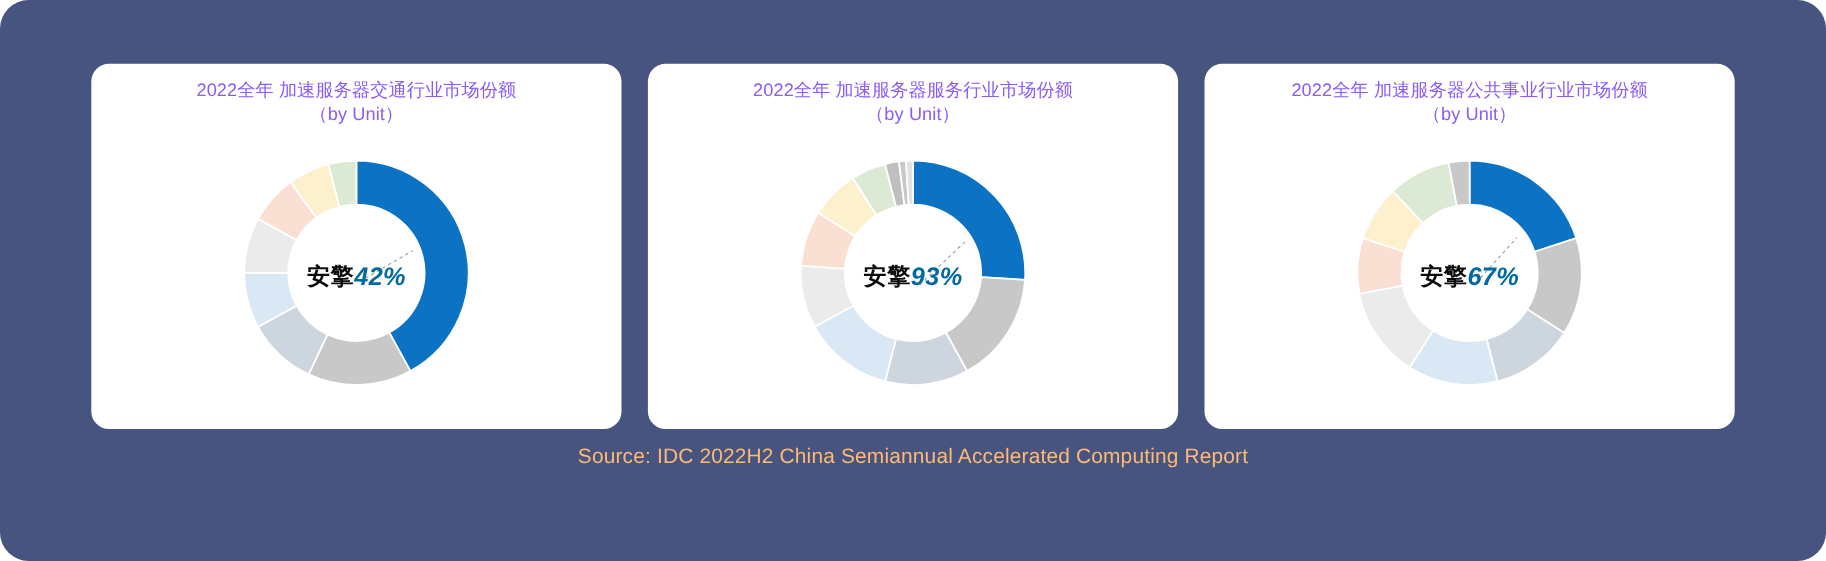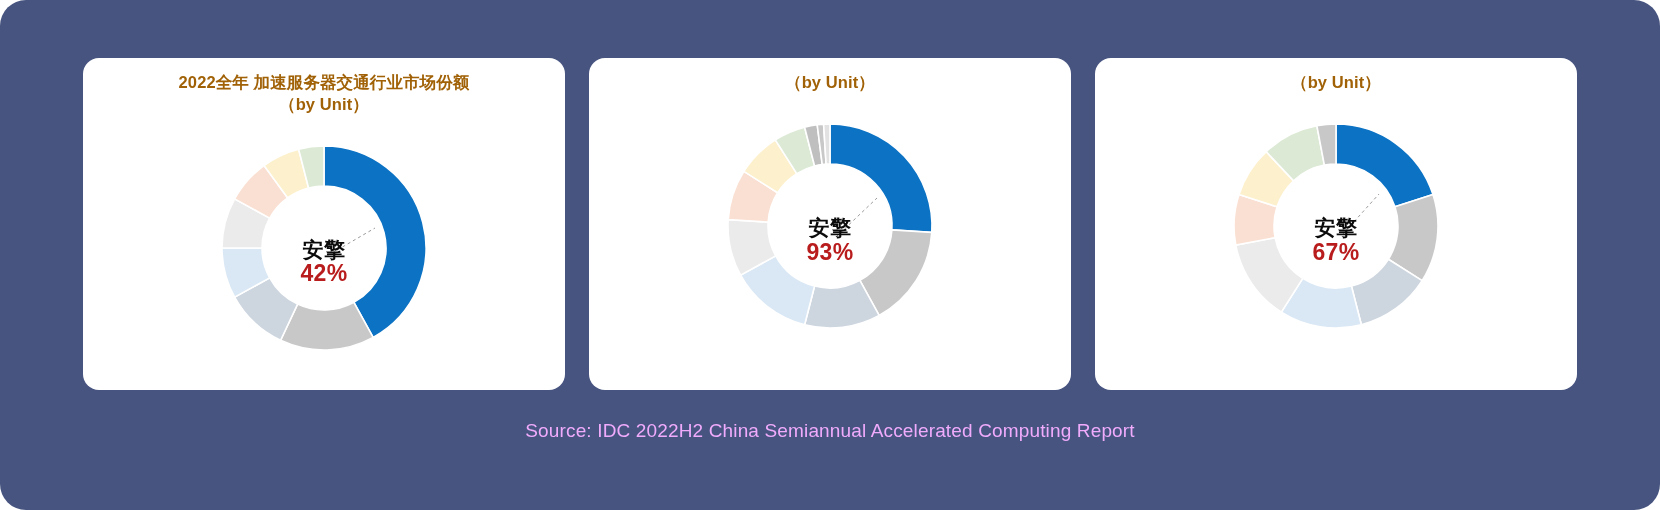--- a/index.html
+++ b/index.html
@@ -41,22 +41,22 @@
     border-radius: 16px;
     box-sizing: border-box;
     padding: 14px 10px 8px 10px;
     display: flex;
     flex-direction: column;
     align-items: center;
     position: relative;
   }
   .card-title {
     font-size: 16.5px;
-    font-weight: bold;
-    color: #a16207;
+    font-weight: normal;
+    color: #8b5cf6;
     line-height: 1.32;
     text-align: center;
     letter-spacing: 0.1px;
     white-space: nowrap;
   }
   .card-title .line2 {
     display: block;
   }
   .chart-area {
     position: relative;
@@ -65,50 +65,51 @@
     margin-top: 8px;
   }
   .chart-area svg {
     display: block;
     width: 250px;
     height: 248px;
   }
   .center-label {
     position: absolute;
     left: 0;
-    top: 15px;
+    top: 4px;
     width: 250px;
     height: 248px;
     display: flex;
-    flex-direction: column;
+    flex-direction: row;
     justify-content: center;
     align-items: center;
     pointer-events: none;
   }
   .center-label .brand {
     font-size: 21px;
     font-weight: bold;
     color: #0b0b0b;
     line-height: 1.12;
     letter-spacing: 0.5px;
   }
   .center-label .pct {
     font-size: 23px;
     font-weight: bold;
-    color: #b91c1c;
+    color: #0369a1;
     line-height: 1.12;
     letter-spacing: 0.3px;
+    font-style: italic;
   }
   .source {
     position: absolute;
     left: 0;
     right: 0;
-    top: 420px;
+    top: 405px;
     text-align: center;
-    color: #f0abfc;
+    color: #fdba74;
     font-size: 19px;
     font-weight: normal;
     letter-spacing: 0.15px;
   }
 </style>
 </head>
 <body>
 
 <div class="slide">
 
@@ -135,20 +136,21 @@
         </svg>
         <div class="center-label">
           <div class="brand">安擎</div>
           <div class="pct">42%</div>
         </div>
       </div>
     </div>
 
     <div class="card">
       <div class="card-title">
+        <span>2022全年 加速服务器服务行业市场份额</span>
         <span class="line2">（by Unit）</span>
       </div>
       <div class="chart-area">
         <svg viewBox="0 0 250 248">
           <g class="slices">
               <path d="M 125 22 A 102 102 0 0 1 226.7987262996837 130.40463299198998 L 186.87765716255285 127.89301221081743 A 62 62 0 0 0 125 62 Z" fill="#0B72C4" stroke="#ffffff" stroke-width="1.6"></path>
               <path d="M 226.7987262996837 130.40463299198998 A 102 102 0 0 1 174.13887475837493 213.3832813644741 L 154.86872779430632 178.33101416271955 A 62 62 0 0 0 186.87765716255285 127.89301221081743 Z" fill="#C8C8C8" stroke="#ffffff" stroke-width="1.6"></path>
               <path d="M 174.13887475837493 213.3832813644741 A 102 102 0 0 1 99.63363150918481 222.79548243512036 L 109.581226995779 184.05215598997512 A 62 62 0 0 0 154.86872779430632 178.33101416271955 Z" fill="#CDD5DF" stroke="#ffffff" stroke-width="1.6"></path>
               <path d="M 99.63363150918481 222.79548243512036 A 102 102 0 0 1 35.61671863552591 173.13887475837495 L 70.66898583728046 153.86872779430635 A 62 62 0 0 0 109.581226995779 184.05215598997512 Z" fill="#DAE8F5" stroke="#ffffff" stroke-width="1.6"></path>
               <path d="M 35.61671863552591 173.13887475837495 A 102 102 0 0 1 23.201273700316307 117.59536700801004 L 63.122342837447164 120.10698778918257 A 62 62 0 0 0 70.66898583728046 153.86872779430635 Z" fill="#EBEBEB" stroke="#ffffff" stroke-width="1.6"></path>
@@ -163,20 +165,21 @@
         </svg>
         <div class="center-label">
           <div class="brand">安擎</div>
           <div class="pct">93%</div>
         </div>
       </div>
     </div>
 
     <div class="card">
       <div class="card-title">
+        <span>2022全年 加速服务器公共事业行业市场份额</span>
         <span class="line2">（by Unit）</span>
       </div>
       <div class="chart-area">
         <svg viewBox="0 0 250 248">
           <g class="slices">
               <path d="M 125 22 A 102 102 0 0 1 222.00776466210567 92.48026657375536 L 183.96550401029953 104.84094634875326 A 62 62 0 0 0 125 62 Z" fill="#0B72C4" stroke="#ffffff" stroke-width="1.6"></path>
               <path d="M 222.00776466210567 92.48026657375536 A 102 102 0 0 1 211.12144840120553 178.65433308785768 L 177.34833138112492 157.2212612886978 A 62 62 0 0 0 183.96550401029953 104.84094634875326 Z" fill="#C8C8C8" stroke="#ffffff" stroke-width="1.6"></path>
               <path d="M 211.12144840120553 178.65433308785768 A 102 102 0 0 1 150.3663684908152 222.79548243512036 L 140.418773004221 184.05215598997512 A 62 62 0 0 0 177.34833138112492 157.2212612886978 Z" fill="#CDD5DF" stroke="#ffffff" stroke-width="1.6"></path>
               <path d="M 150.3663684908152 222.79548243512036 A 102 102 0 0 1 70.34566691214236 210.12144840120556 L 91.77873871130222 176.34833138112495 A 62 62 0 0 0 140.418773004221 184.05215598997512 Z" fill="#DAE8F5" stroke="#ffffff" stroke-width="1.6"></path>
               <path d="M 70.34566691214236 210.12144840120556 A 102 102 0 0 1 24.806700425673753 143.1128940877439 L 64.09819045482129 135.61764150431492 A 62 62 0 0 0 91.77873871130222 176.34833138112495 Z" fill="#EBEBEB" stroke="#ffffff" stroke-width="1.6"></path>

